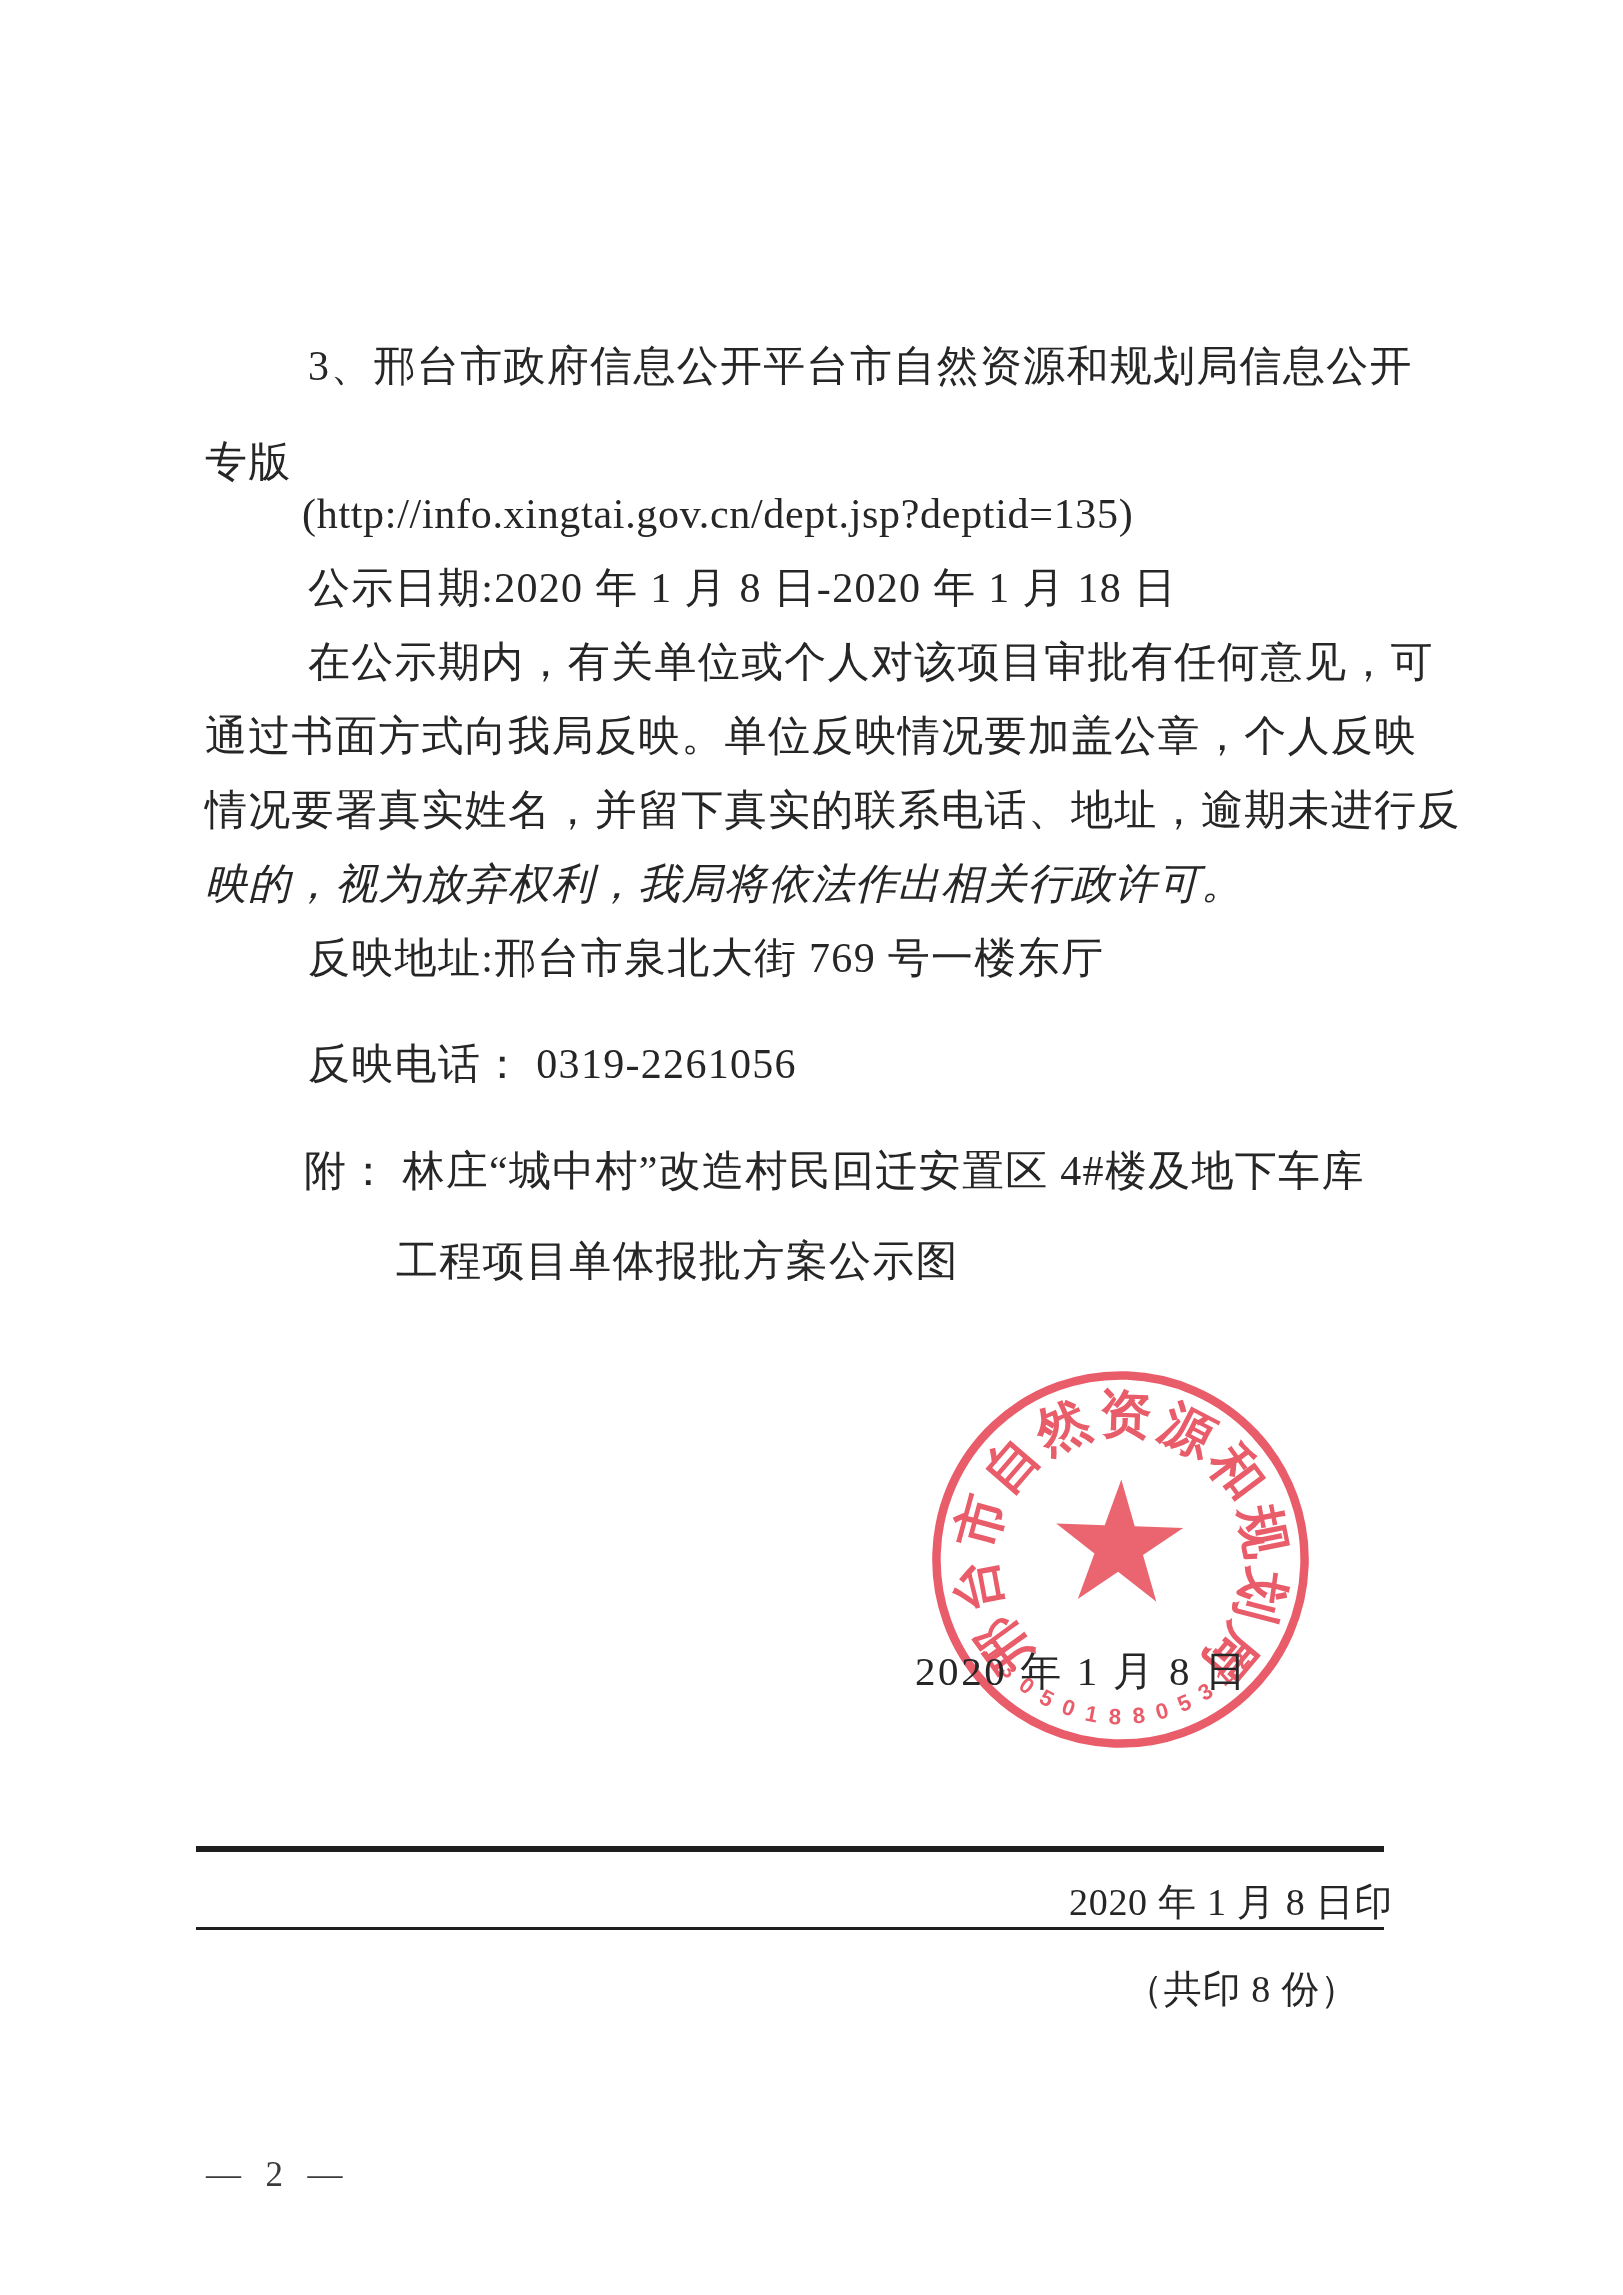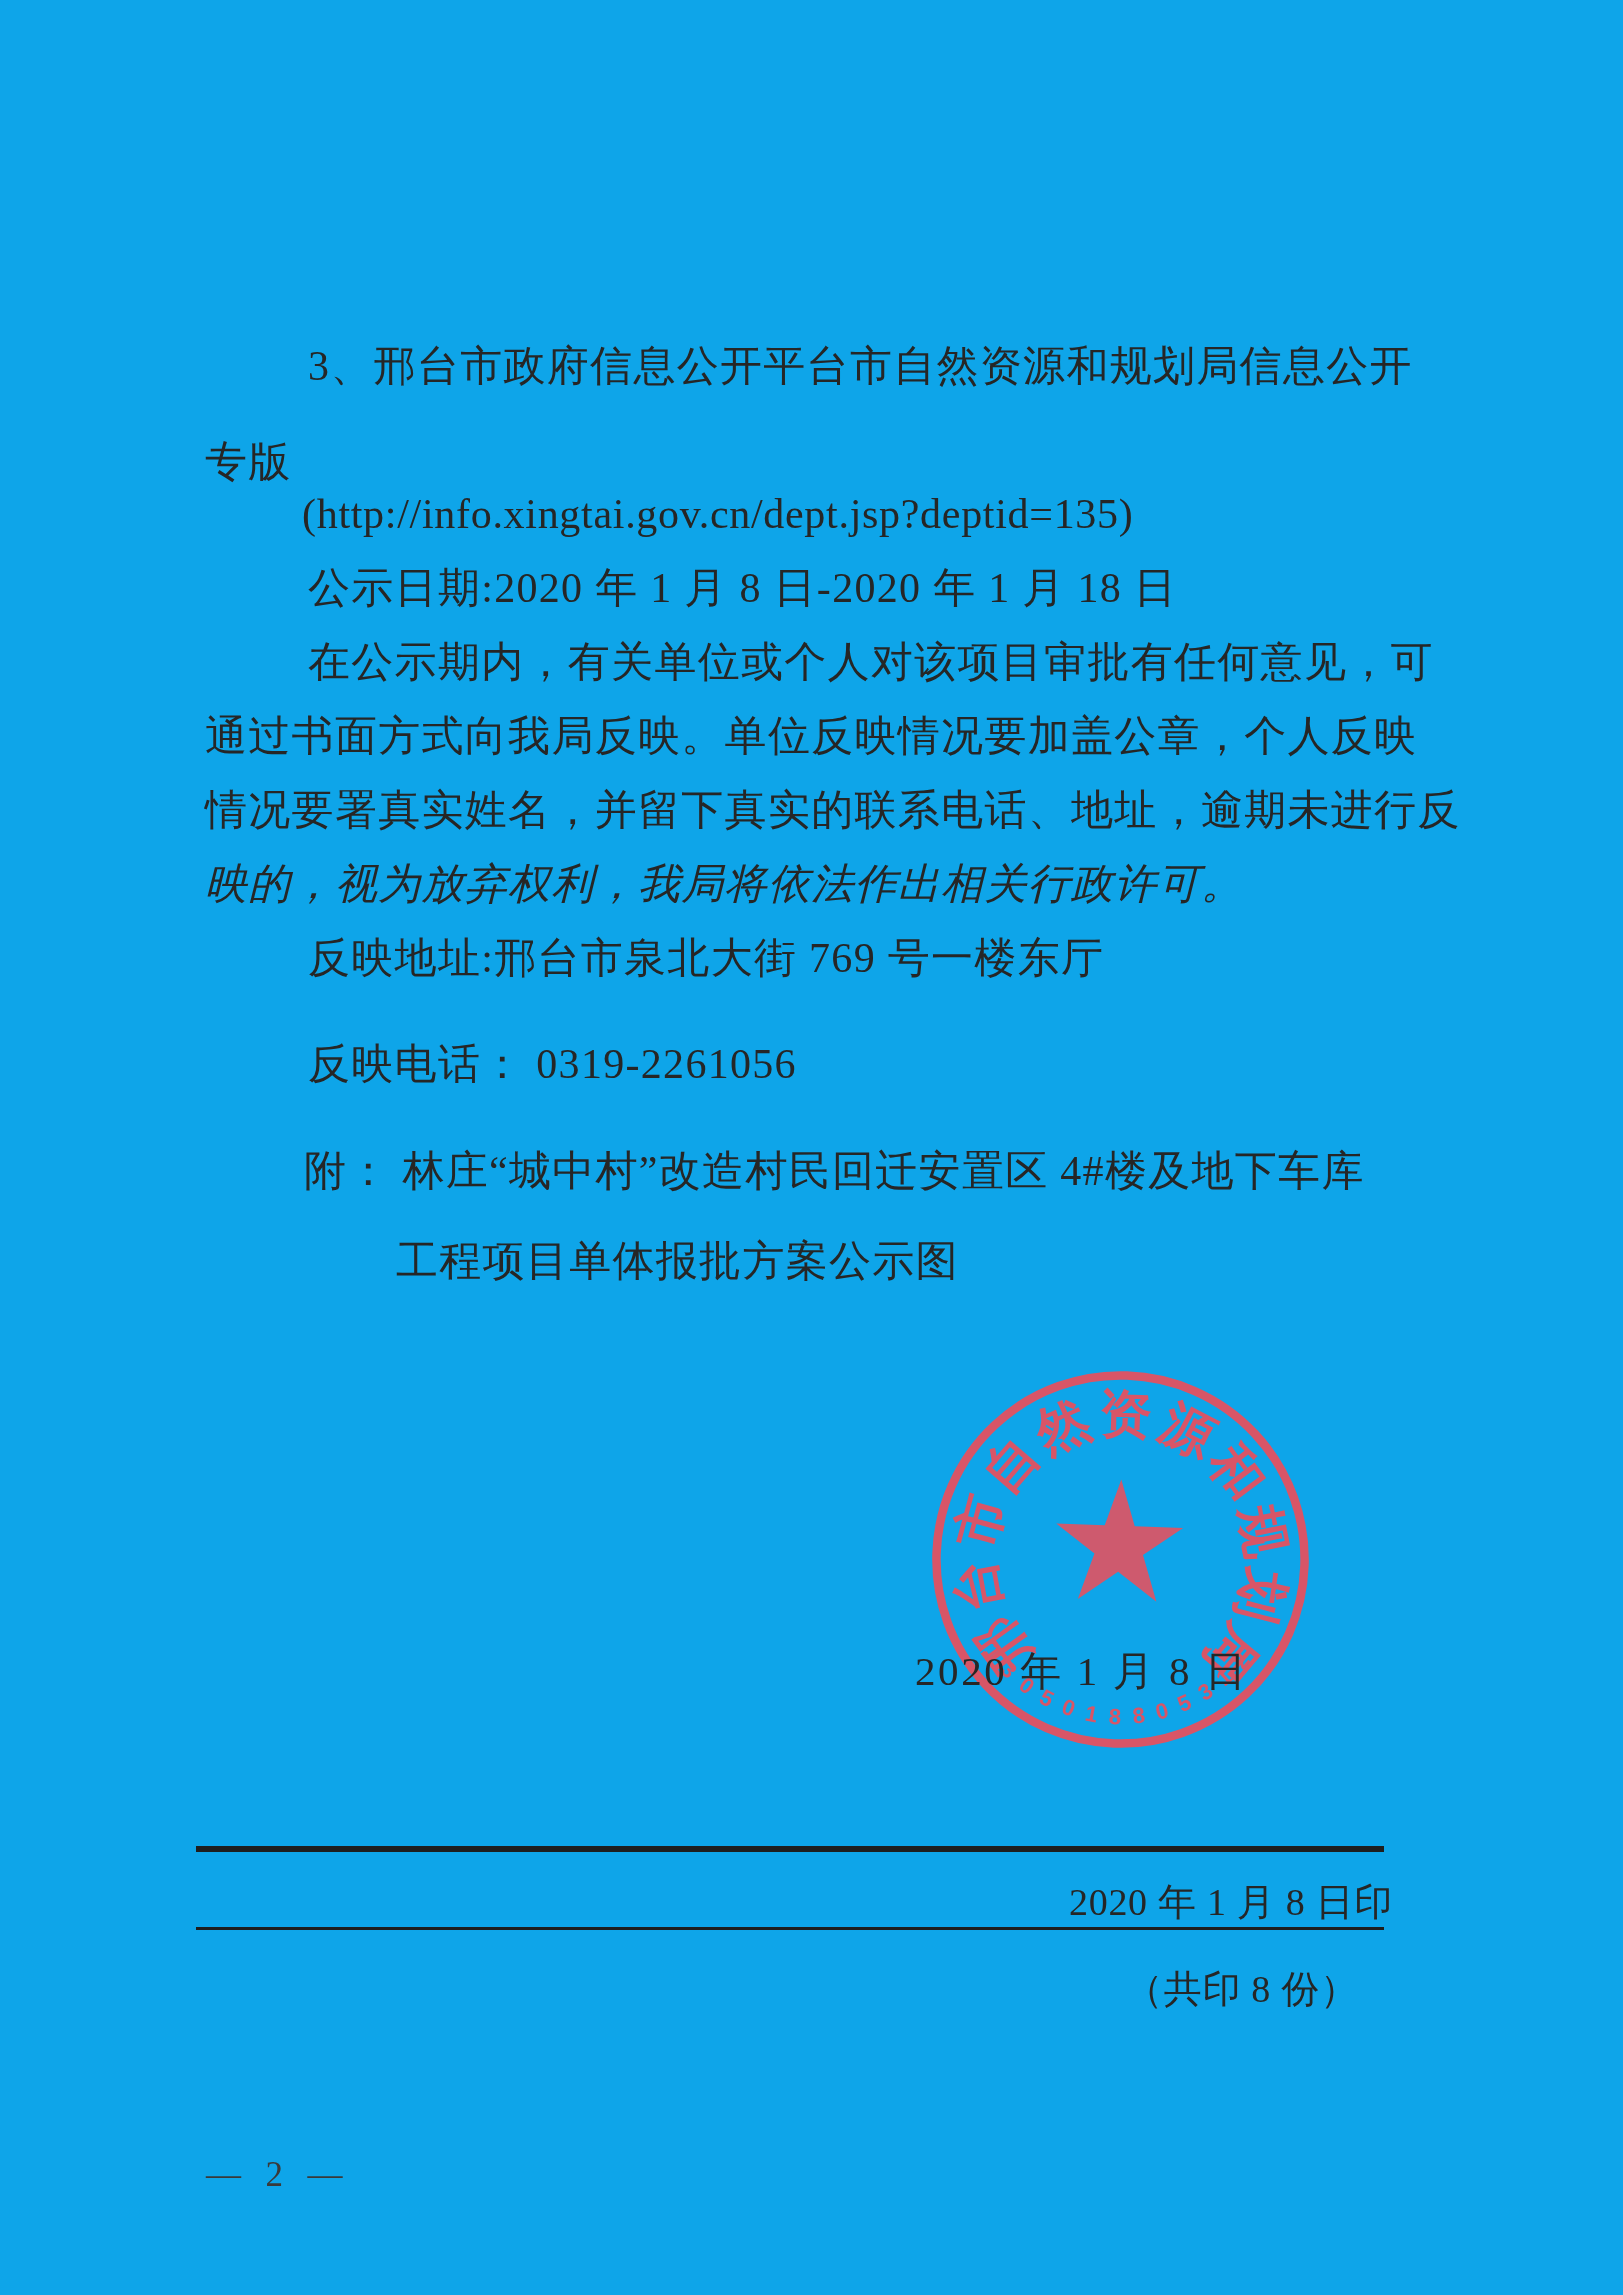--- a/index.html
+++ b/index.html
@@ -3,21 +3,21 @@
 <meta charset="utf-8">
 <style>
   :root{
     --ink:#262626;
     --seal-red:#e8505e;
   }
   html,body{margin:0;padding:0;background:#888;}
   .page{
     position:relative;
     width:1623px;height:2295px;
-    background:#0ea5e9;
+    background:#ffffff;
     overflow:hidden;
     font-family:"Liberation Serif","DejaVu Serif",serif;
     color:var(--ink);
   }
   .line{
     position:absolute;
     white-space:nowrap;
     font-size:42px;
     line-height:46px;
     letter-spacing:1.3px;

